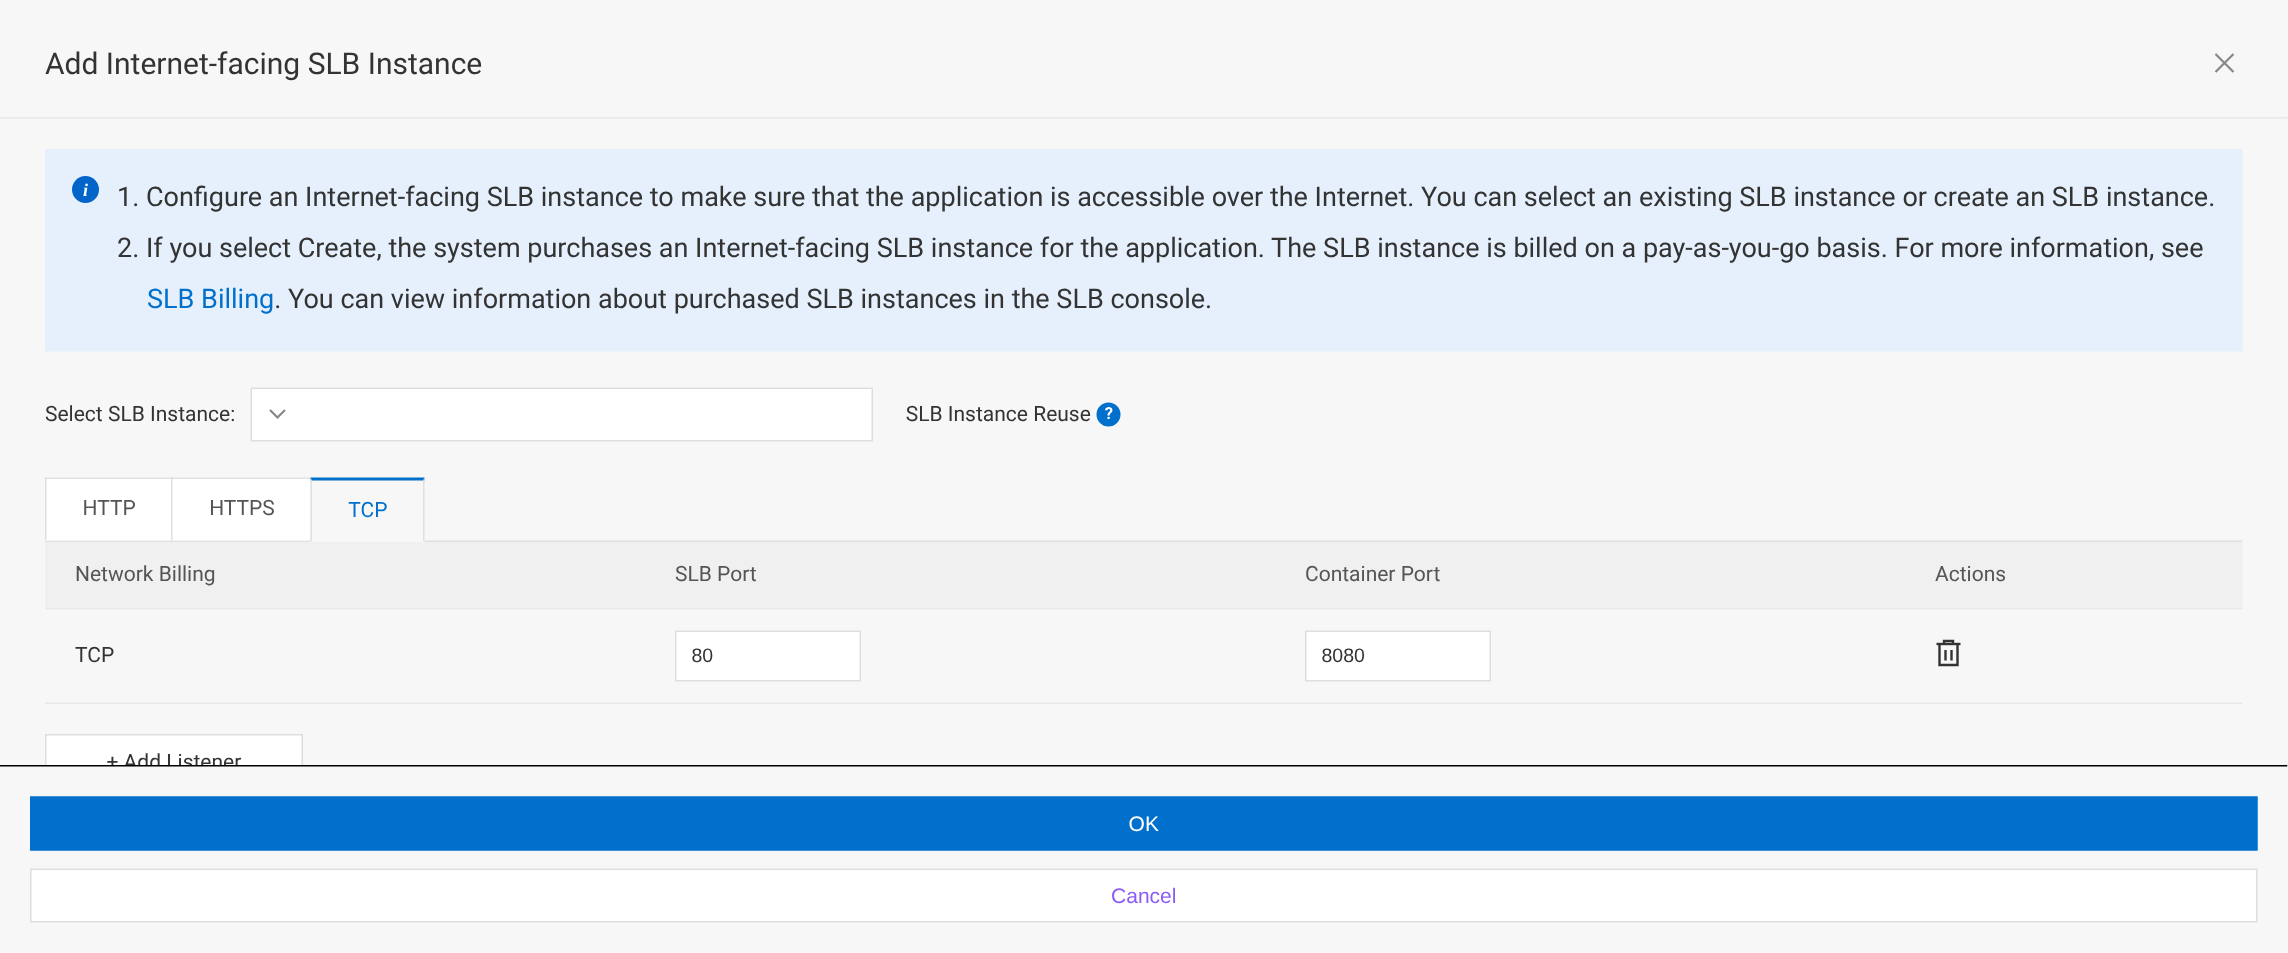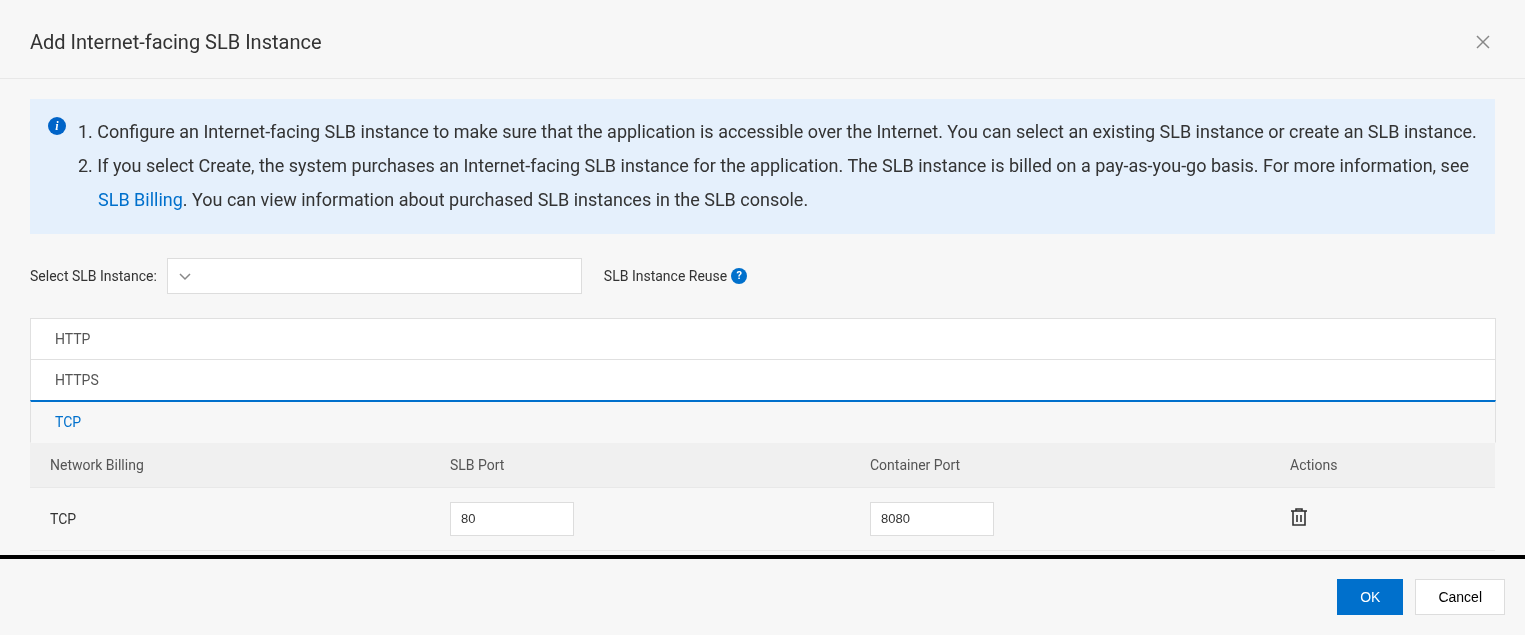--- a/index.html
+++ b/index.html
@@ -145,21 +145,20 @@
       color: white;
       display: inline-flex;
       align-items: center;
       justify-content: center;
       font-size: 11px;
       font-weight: bold;
     }
     .tabs {
       display: flex;
       border-bottom: 1px solid #e0e0e0;
-      flex-direction: column;
     }
     .tab {
       padding: 12px 24px;
       border: 1px solid #e0e0e0;
       border-bottom: none;
       background: #fff;
       color: #555;
       cursor: pointer;
       margin-right: -1px;
       font-size: 14px;
@@ -216,33 +215,34 @@
       margin-top: 20px;
       border: 1px solid #ddd;
       background: white;
       padding: 10px 40px;
       cursor: pointer;
       color: #333;
       font-size: 14px;
       display: inline-block;
     }
     .dialog-footer {
-      border-top: 4px solid #000000;
+      border-top: 1px solid #000000;
       padding: 20px 20px;
       display: flex;
       justify-content: flex-end;
       gap: 12px;
+      flex-direction: column;
     }
     .btn {
       padding: 9px 22px;
       border: 1px solid #ddd;
       background: white;
       cursor: pointer;
       font-size: 14px;
-      color: #000000;
+      color: #8b5cf6;
     }
     .btn-primary {
       background: #0070cc;
       border-color: #0070cc;
       color: white;
     }
   </style>
 </head>
 <body>
 

